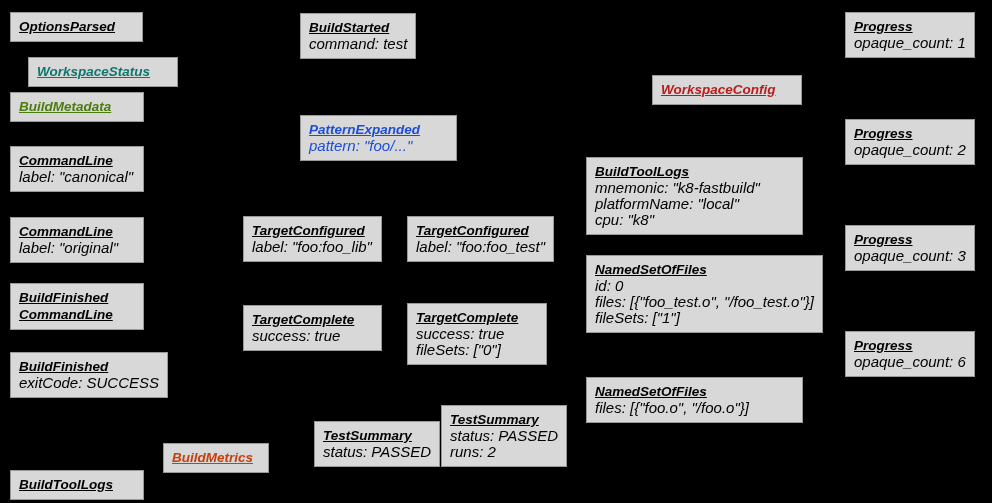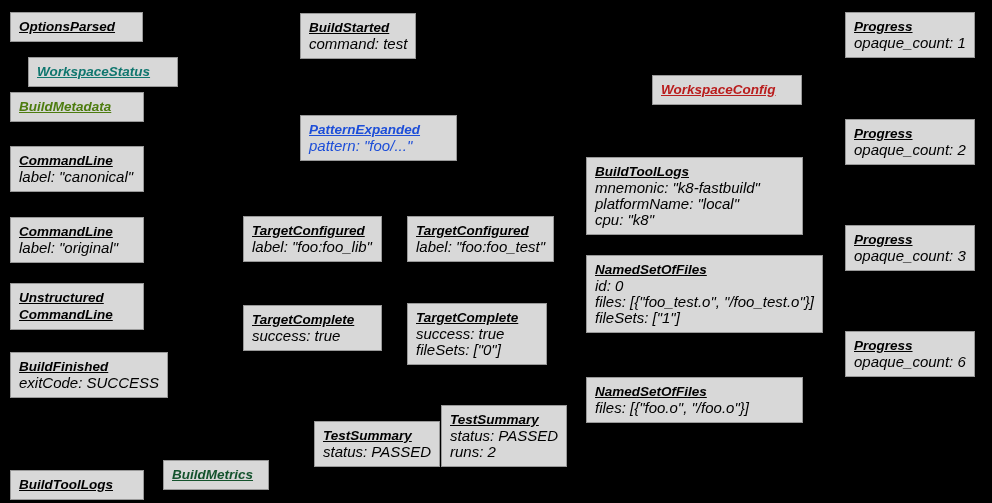--- a/index.html
+++ b/index.html
@@ -52,30 +52,30 @@
     </div>
     <div class="node" style="left: 10px; top: 146px; min-width: 134px; max-width: 400px; color: rgb(0, 0, 0);">
       <div class="node-title">CommandLine</div>
       <div class="node-field">label: "canonical"</div>
     </div>
     <div class="node" style="left: 10px; top: 217px; min-width: 134px; max-width: 400px; color: rgb(0, 0, 0);">
       <div class="node-title">CommandLine</div>
       <div class="node-field">label: "original"</div>
     </div>
     <div class="node" style="left: 10px; top: 283px; min-width: 134px; max-width: 134px; color: rgb(0, 0, 0);">
-      <div class="node-title">Unstructured CommandLine</div>
+      <div class="node-title">BuildFinished CommandLine</div>
     </div>
     <div class="node" style="left: 10px; top: 352px; min-width: 134px; max-width: 400px; color: rgb(0, 0, 0);">
       <div class="node-title">BuildFinished</div>
       <div class="node-field">exitCode: SUCCESS</div>
     </div>
     <div class="node" style="left: 10px; top: 446px; min-width: 134px; max-width: 134px; color: rgb(0, 0, 0); margin-top: 24px;">
       <div class="node-title">BuildToolLogs</div>
     </div>
-    <div class="node" style="left: 163px; top: 460px; min-width: 106px; max-width: 106px; color: #14532d;">
+    <div class="node" style="left: 163px; top: 443px; min-width: 106px; max-width: 106px; color: #c2410c;">
       <div class="node-title">BuildMetrics</div>
     </div>
     <div class="node" style="left: 300px; top: 13px; min-width: 106px; max-width: 400px; color: rgb(0, 0, 0);">
       <div class="node-title">BuildStarted</div>
       <div class="node-field">command: test</div>
     </div>
     <div class="node" style="left: 300px; top: 115px; min-width: 157px; max-width: 400px; color: #1d4ed8;">
       <div class="node-title">PatternExpanded</div>
       <div class="node-field">pattern: "foo/..."</div>
     </div>

